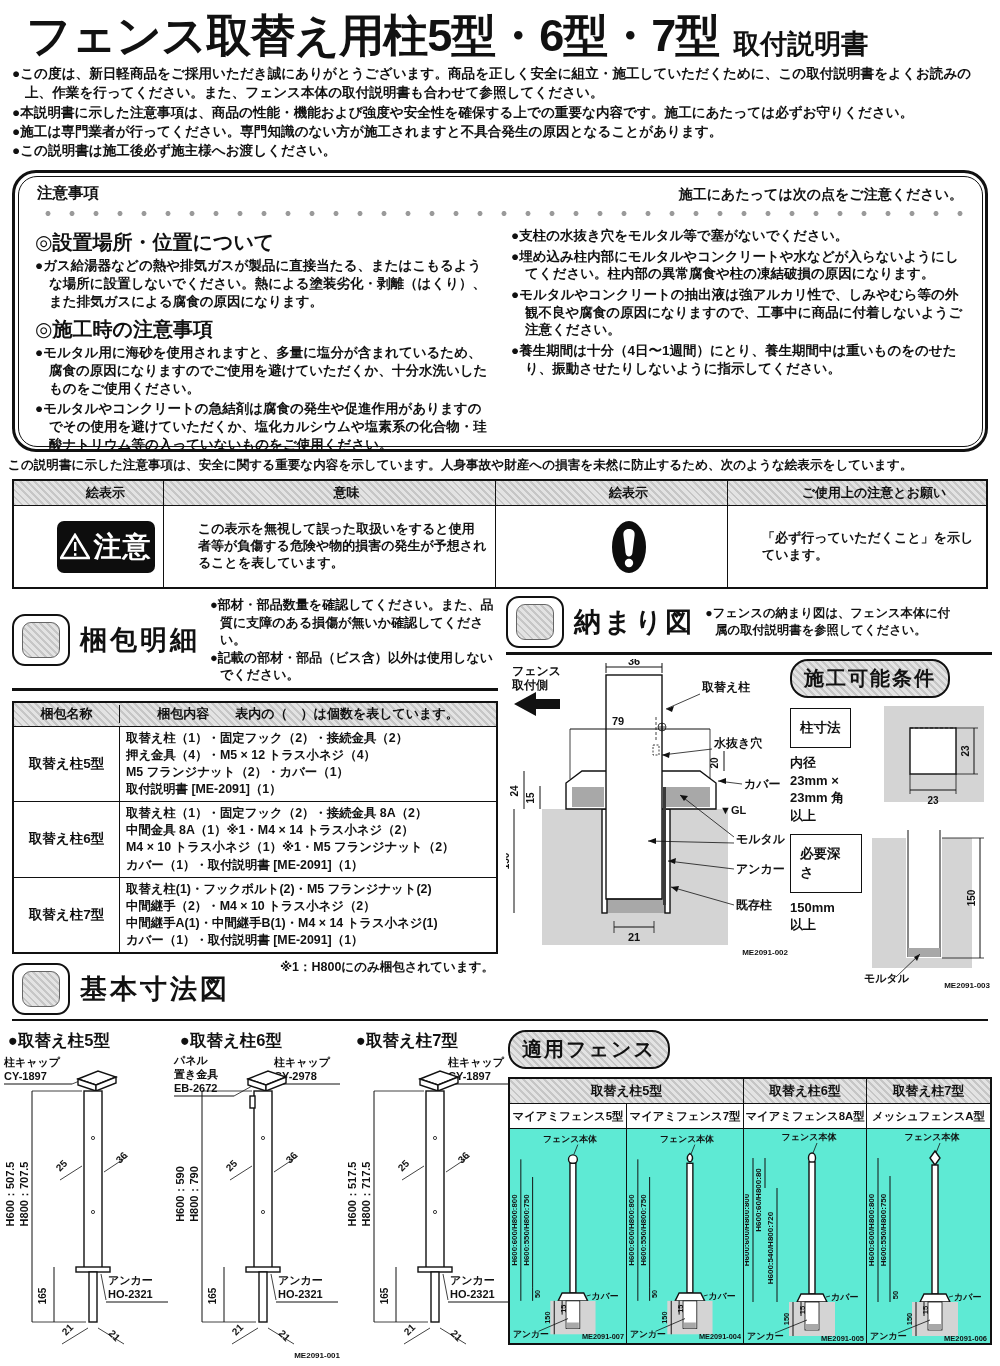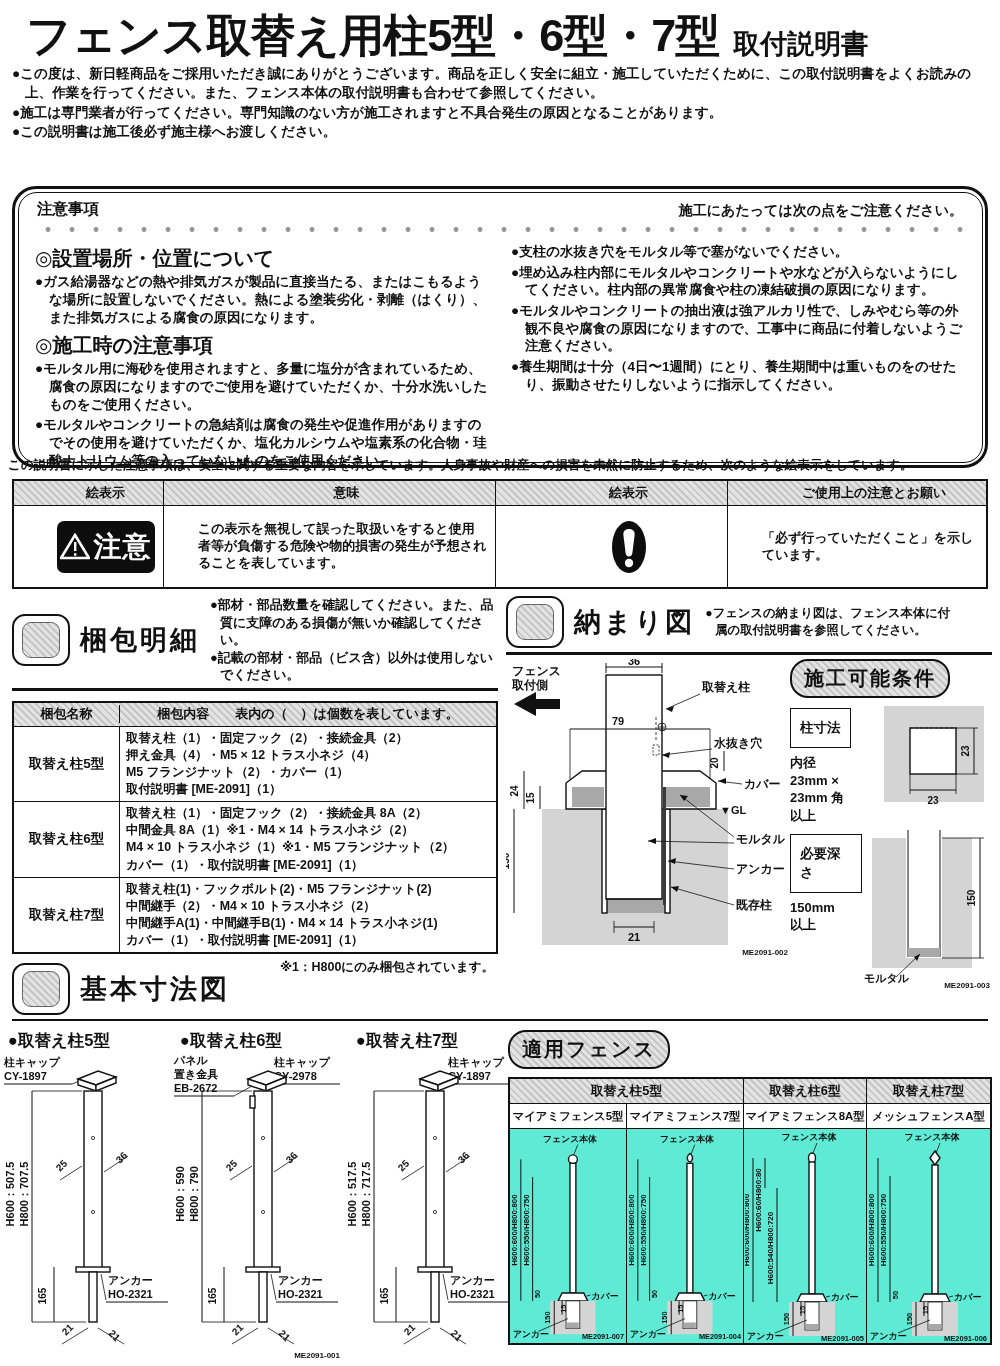--- a/index.html
+++ b/index.html
@@ -11,21 +11,21 @@
   
   .title-row { top:6px; left:26px; right:6px; display:flex; align-items:flex-end; gap:14px; }
   .title-main { font-size:45px; font-weight:900; letter-spacing:-1px; white-space:nowrap; }
   .title-sub { font-size:27px; font-weight:900; padding-bottom:4px; white-space:nowrap; }
 
   
   .intro { top:64px; left:12px; width:982px; font-size:13.6px; line-height:1.42; font-weight:600; }
   .intro div { padding-left:13px; text-indent:-13px; }
 
   
-  .cbox { top:186px; left:12px; width:976px; height:282px; border:3.5px solid #111; border-radius:24px; padding:8px 16px 6px; }
+  .cbox { top:170px; left:12px; width:976px; height:282px; border:3.5px solid #111; border-radius:24px; padding:8px 16px 6px; }
   .cbox::before { content:""; position:absolute; inset:2.5px; border:1.2px solid #111; border-radius:19px; pointer-events:none; }
   .cbox-head { display:flex; justify-content:space-between; align-items:flex-end; padding:2px 6px 3px; }
   .cbox-title { font-size:15.5px; font-weight:bold; }
   .cbox-lead { font-size:14px; font-weight:600; }
   .dots { height:11px; margin:1px 4px 4px;
           background-image:radial-gradient(circle,#9a9a9a 2.2px, rgba(0,0,0,0) 2.8px);
           background-size:24px 11px; background-repeat:repeat-x; background-position:1px center; }
   .cbox-cols { display:flex; gap:22px; padding:0 4px; }
   .ccol { width:50%; font-size:13.5px; line-height:1.31; font-weight:600; }
   .ccol h4 { font-size:20px; font-weight:bold; margin:6px 0 2px; }
@@ -105,20 +105,21 @@
 </head>
 <body>
 
 <div class="abs title-row">
   <span class="title-main">フェンス取替え用柱5型・6型・7型</span>
   <span class="title-sub">取付説明書</span>
 </div>
 
 <div class="abs intro">
   <div>●この度は、新日軽商品をご採用いただき誠にありがとうございます。商品を正しく安全に組立・施工していただくために、この取付説明書をよくお読みの上、作業を行ってください。また、フェンス本体の取付説明書も合わせて参照してください。</div>
+  <div>●本説明書に示した注意事項は、商品の性能・機能および強度や安全性を確保する上での重要な内容です。施工にあたっては必ずお守りください。</div>
   <div>●施工は専門業者が行ってください。専門知識のない方が施工されますと不具合発生の原因となることがあります。</div>
   <div>●この説明書は施工後必ず施主様へお渡しください。</div>
 </div>
 
 <div class="abs cbox">
   <div class="cbox-head">
     <span class="cbox-title">注意事項</span>
     <span class="cbox-lead">施工にあたっては次の点をご注意ください。</span>
   </div>
   <div class="dots"></div>

